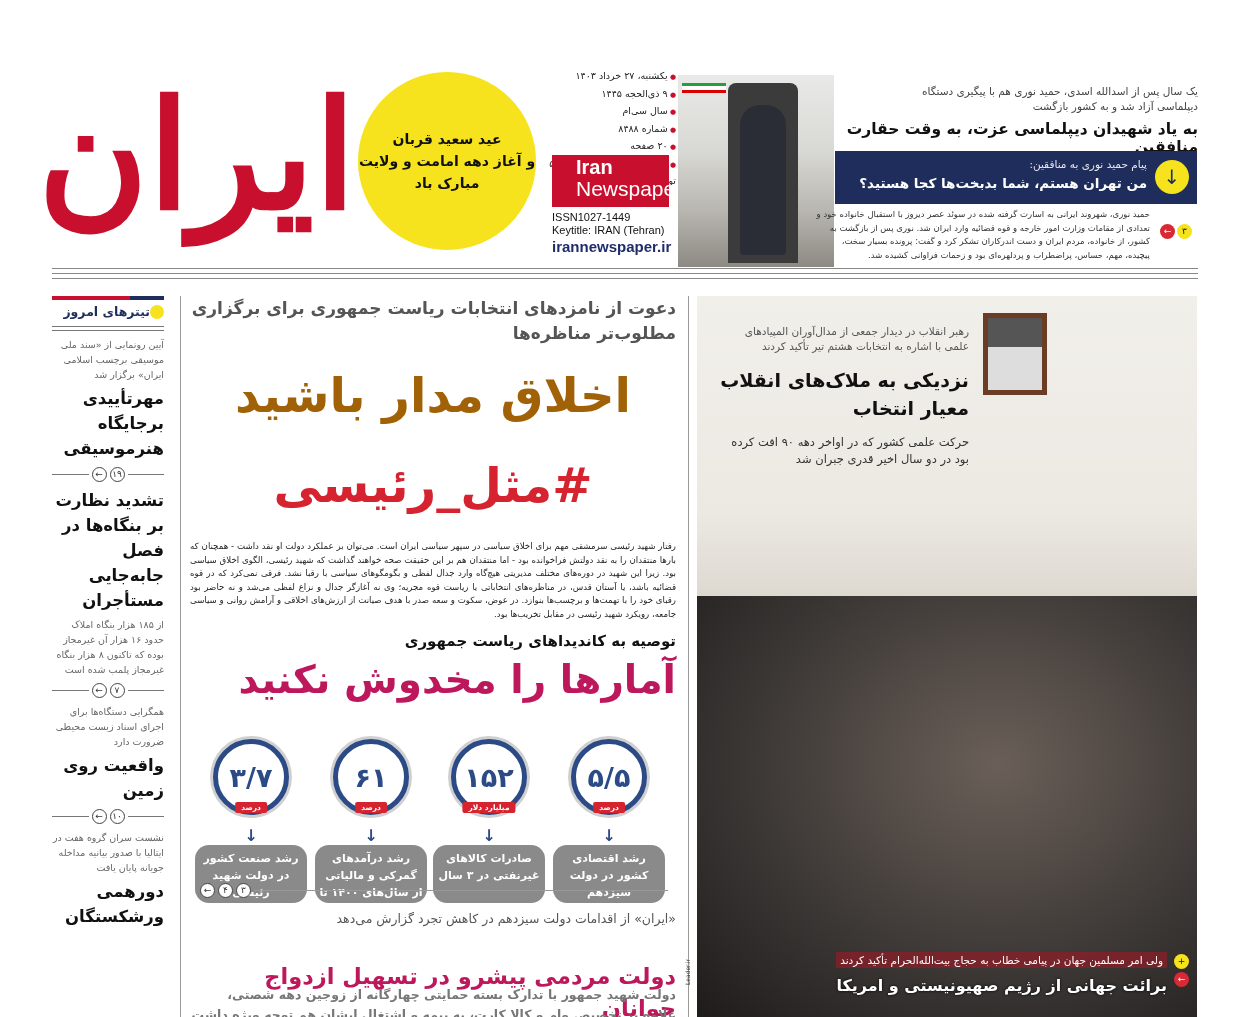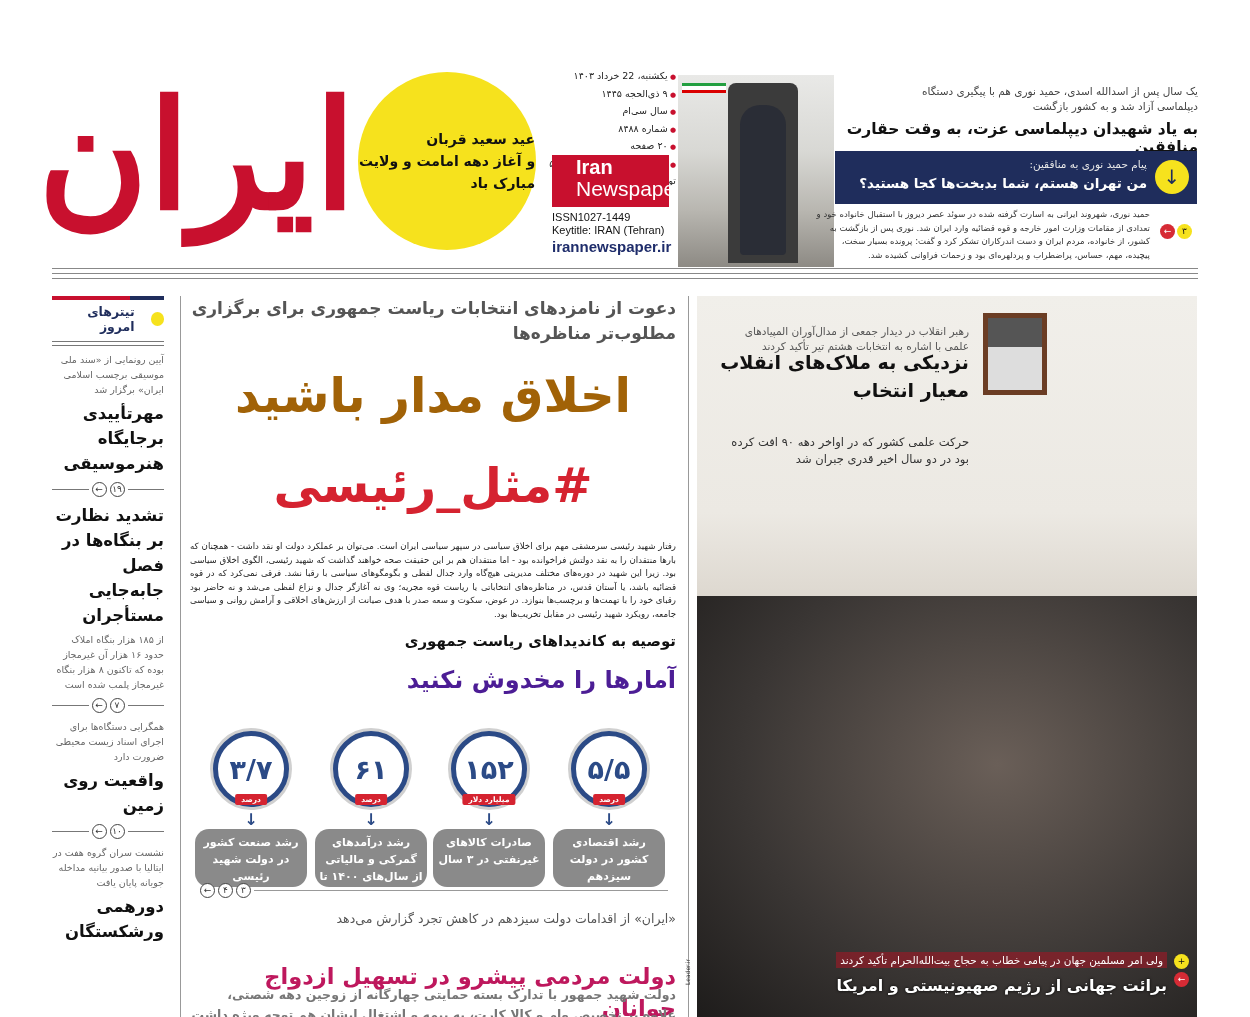--- a/index.html
+++ b/index.html
@@ -2,21 +2,21 @@
 <html><head>
 <meta charset="utf-8">
 <style>
 *{box-sizing:border-box;margin:0;padding:0}
 body{width:1250px;height:1017px;background:#fff;font-family:"DejaVu Sans",sans-serif;color:#111;position:relative;overflow:hidden}
 .abs{position:absolute}
 .rtl{direction:rtl;text-align:right}
 .center{text-align:center}
 
 .logo{left:56px;top:55px;width:300px;height:200px;color:#c8102e;font-family:"DejaVu Serif",serif;font-size:150px;font-weight:bold;line-height:200px;text-align:center;direction:rtl}
-.holiday{left:358px;top:72px;width:178px;height:178px;border-radius:50%;background:#f6e21d;display:flex;align-items:center;justify-content:center;font-size:14px;font-weight:bold;line-height:22px;direction:rtl;color:#111}
+.holiday{left:358px;top:72px;width:178px;height:178px;border-radius:50%;background:#f6e21d;display:flex;align-items:center;justify-content:center;font-size:14px;font-weight:bold;line-height:22px;direction:rtl;text-align:center;color:#111}
 .dateblk{left:548px;top:68px;width:128px;font-size:9.5px;line-height:15.5px;color:#222}
 .dateblk .it::before{content:"● ";color:#c8102e;font-size:7px}
 .brandbox{left:552px;top:155px;width:117px;height:52px;background:#c8102e;color:#fff;padding:2px 24px;font-family:"Liberation Sans",sans-serif}
 .brandbox .b1{font-size:20px;font-weight:bold;line-height:20px}
 .brandbox .b2{font-size:21px;line-height:24px}
 .issn{left:552px;top:211px;font-family:"Liberation Sans",sans-serif;font-size:11px;line-height:13px;color:#111}
 .site{left:552px;top:238px;font-family:"Liberation Sans",sans-serif;font-size:15px;font-weight:bold;color:#1f2d6b}
 .photo1{left:678px;top:75px;width:156px;height:192px;background:linear-gradient(180deg,#e9e9e7 0%,#d8d8d4 40%,#b9b7b1 70%,#8d8a84 100%);overflow:hidden}
 .photo1 .door{position:absolute;left:50px;top:8px;width:70px;height:180px;background:#3b3b3b;border-radius:8px 8px 0 0}
 .photo1 .man{position:absolute;left:62px;top:30px;width:46px;height:150px;background:#2a2d36;border-radius:20px 20px 4px 4px}
@@ -30,73 +30,73 @@
 .nouri-body{left:815px;top:208px;width:335px;font-size:8.5px;line-height:13.5px;color:#333}
 .pgref{display:inline-flex;align-items:center;gap:2px}
 .dot{width:15px;height:15px;border-radius:50%;font-size:9px;line-height:15px;text-align:center;display:inline-block}
 .dot.red{background:#d62b35;color:#fff}
 .dot.yel{background:#f6e21d;color:#111}
 .dot.outline{border:1px solid #444;color:#333;background:#fff;line-height:13px}
 .rule{height:1px;background:#888}
 
 .leftcol{left:52px;top:296px;width:112px}
 .lc-bar{height:4px;background:linear-gradient(90deg,#c8102e 0 70%,#1f2d5c 70% 100%)}
-.lc-title{font-size:12.5px;font-weight:bold;color:#1f2d5c;padding:4px 0;display:flex;justify-content:flex-end;align-items:center;gap:16px}
+.lc-title{font-size:12.5px;font-weight:bold;color:#1f2d5c;padding:4px 0;display:flex;justify-content:flex-end;align-items:center;gap:0}
 .lc-title .yc{width:14px;height:14px;border-radius:50%;background:#f6e21d;display:inline-block}
 .lc-dbl{border-top:1px solid #777;border-bottom:1px solid #777;height:5px;margin:3px 0 6px}
 .lc-k{font-size:9.5px;line-height:15px;color:#666}
 .lc-h{font-size:16.5px;font-weight:bold;line-height:25px;color:#111;margin:4px 0}
 .lc-h2{font-size:12.5px;font-weight:bold;line-height:20px;color:#555;margin:4px 0}
 .lc-sep{display:flex;align-items:center;gap:3px;margin:6px 0}
 .lc-sep .ln{flex:1;height:1px;background:#777}
 
 .vline{width:1px;background:#999}
 .c-kicker{left:190px;top:296px;width:486px;font-size:17px;font-weight:bold;line-height:25px;color:#555}
 .c-head{left:190px;top:360px;width:486px;font-size:48px;font-weight:bold;line-height:70px;color:#a16207;letter-spacing:-1px}
 .c-tag{left:190px;top:440px;width:486px;font-size:48px;font-weight:bold;line-height:90px;color:#d52330}
 .c-body{left:190px;top:540px;width:486px;font-size:8.6px;line-height:13.6px;color:#222;text-align:justify}
 .c-k2{left:190px;top:632px;width:486px;font-size:15px;font-weight:bold;color:#111}
-.c-h2{left:190px;top:656px;width:486px;font-size:24px;font-weight:bold;line-height:48px;color:#4c1d95}
+.c-h2{left:190px;top:656px;width:486px;font-size:39px;font-weight:bold;line-height:48px;color:#be185d}
 .stat{position:absolute;width:112px}
-.stat .ring{width:76px;height:76px;border-radius:50%;border:5px solid #2b4a86;margin:4px auto;background:#fff;box-shadow:0 0 0 3px #d0d0d0;display:flex;align-items:center;justify-content:center;font-size:27px;font-weight:bold;color:#2b4a86;position:relative}
+.stat .ring{width:76px;height:76px;border-radius:50%;border:5px solid #2b4a86;margin:12px auto;background:#fff;box-shadow:0 0 0 3px #d0d0d0;display:flex;align-items:center;justify-content:center;font-size:27px;font-weight:bold;color:#2b4a86;position:relative}
 .stat .unit{position:absolute;bottom:-3px;left:50%;transform:translateX(-50%);background:#d52330;color:#fff;font-size:7.5px;padding:1px 6px;border-radius:2px;white-space:nowrap}
 .stat .arr{text-align:center;color:#2b4a86;font-size:16px;line-height:18px;font-weight:bold}
 .stat .box{background:#8a8a8a;color:#fff;font-size:11px;font-weight:bold;line-height:17px;text-align:center;padding:5px 4px;height:58px;border-radius:14px;direction:rtl}
 .c-sep{left:200px;top:883px;width:468px;display:flex;align-items:center;gap:3px}
 .c-sep .ln{flex:1;height:1px;background:#999}
 .c-k3{left:190px;top:910px;width:486px;font-size:12.5px;line-height:18px;color:#555}
 .c-h3{left:190px;top:960px;width:486px;font-size:22.5px;font-weight:bold;line-height:32px;color:#be185d}
 .c-body3{left:190px;top:985px;width:486px;font-size:12.5px;font-weight:bold;line-height:20px;color:#777}
 
 .bigphoto{left:697px;top:296px;width:500px;height:721px;background:linear-gradient(180deg,#f1efea 0%,#ece9e3 30%,#d9d3ca 45%,#7a6f65 70%,#3d3a38 100%);overflow:hidden}
 .bp-portrait{position:absolute;left:286px;top:17px;width:64px;height:82px;background:#6b3d24;padding:5px}
 .bp-portrait div{width:100%;height:100%;background:linear-gradient(#555 0 40%,#ddd 40% 100%)}
 .bp-kicker{position:absolute;left:20px;top:28px;width:252px;font-size:10.5px;line-height:15px;color:#555}
-.bp-head{position:absolute;left:20px;top:52px;width:252px;font-size:19px;font-weight:bold;line-height:28px;color:#111}
+.bp-head{position:absolute;left:20px;top:70px;width:252px;font-size:19px;font-weight:bold;line-height:28px;color:#111}
 .bp-sub{position:absolute;left:20px;top:138px;width:252px;font-size:11.5px;line-height:17px;color:#333}
 .crowd{position:absolute;left:0;top:300px;width:500px;height:421px;background:radial-gradient(ellipse at 60% 40%,#6a5f58 0%,#3a3634 60%,#1e1c1b 100%)}
 .bp-cap1{position:absolute;right:30px;top:656px;background:rgba(140,30,40,.75);color:#fff;font-size:10.5px;line-height:16px;padding:0 4px}
 .bp-cap2{position:absolute;right:30px;top:678px;color:#fff;font-size:16px;font-weight:bold;line-height:24px;text-shadow:0 0 3px #000}
 .bp-plus{position:absolute;right:8px;top:658px}
 .bp-arrow{position:absolute;right:8px;top:676px}
 .credit{left:684px;top:985px;font-size:6px;color:#333;transform:rotate(-90deg);transform-origin:left top}
 </style>
 </head>
 <body>
 
 <div class="abs logo">ایران</div>
 <div class="abs holiday">
   <div>
     <div>عید سعید قربان</div>
     <div>و آغاز دهه امامت و ولایت</div>
     <div>مبارک باد</div>
   </div>
 </div>
 <div class="abs dateblk rtl">
-  <div class="it">یکشنبه، 22 خرداد ۱۴۰۳</div>
+  <div class="it">یکشنبه، ۲۷ خرداد ۱۴۰۳</div>
   <div class="it">۹ ذی‌الحجه ۱۴۴۵</div>
   <div class="it">سال سی‌ام</div>
   <div class="it">شماره ۸۴۸۸</div>
   <div class="it">۲۰ صفحه</div>
   <div class="it">قیمت در سراسر کشور: ۵۰۰۰ تومان</div>
 </div>
 <div class="abs brandbox">
   <div class="b1">Iran</div>
   <div class="b2">Newspaper</div>
 </div>

